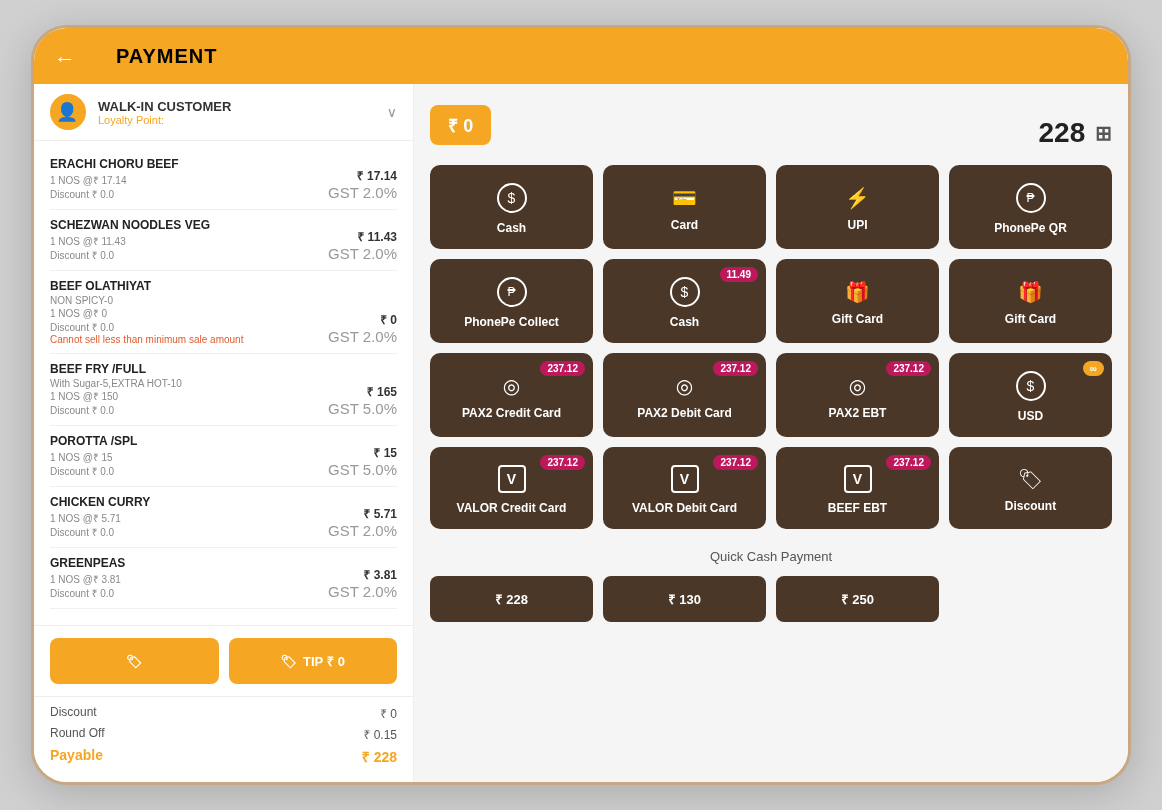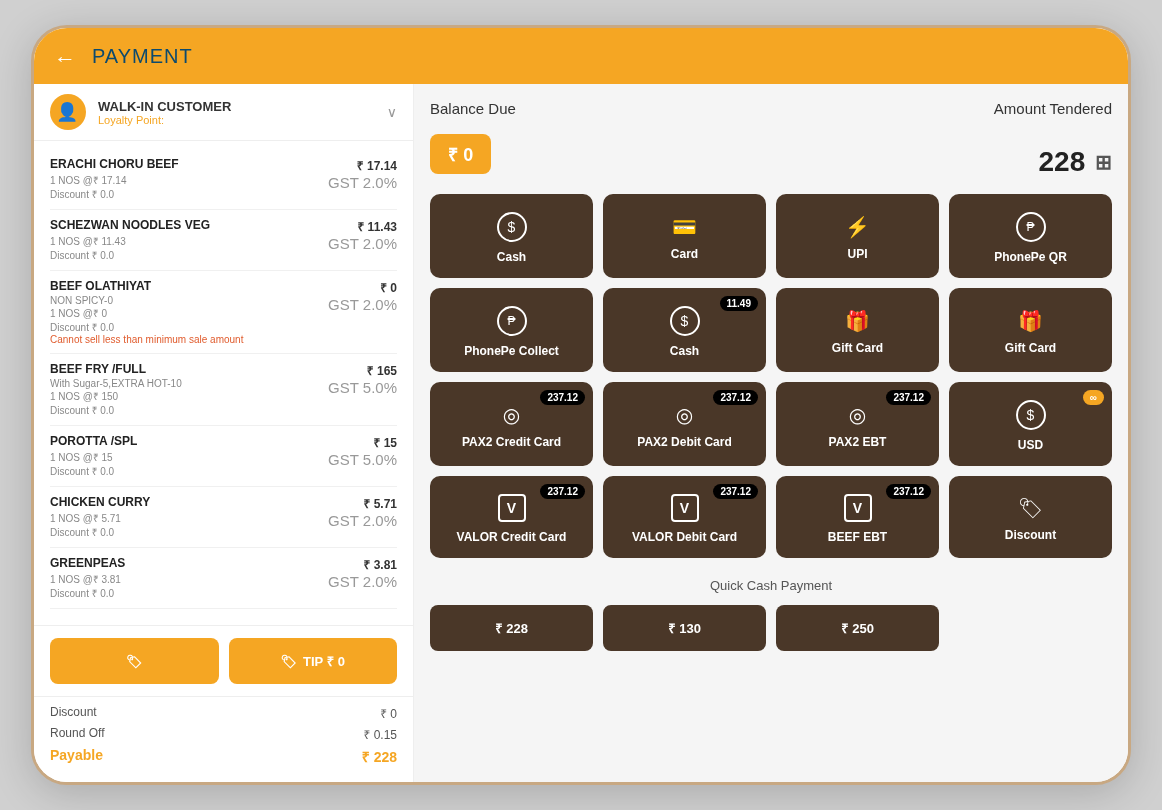--- a/index.html
+++ b/index.html
@@ -32,24 +32,25 @@
       flex-shrink: 0;
     }
     .back-btn {
       color: #fff;
       font-size: 22px;
       font-weight: bold;
       cursor: pointer;
       margin-right: 16px;
     }
     .header-title {
-      color: #0c4a6e;
+      color: #000000;
       font-size: 20px;
-      font-weight: 400;
+      font-weight: 700;
       letter-spacing: 1px;
+      margin-left: 24px;
     }
     
     .main {
       display: flex;
       flex: 1;
       overflow: hidden;
     }
     
     .left-panel {
       width: 380px;
@@ -115,21 +116,21 @@
       font-size: 10px;
       color: #888;
       margin-top: 2px;
     }
     .order-item-details .error {
       color: #e05c2e;
     }
     .order-item-row {
       display: flex;
       justify-content: space-between;
-      align-items: flex-start;
+      align-items: flex-end;
       gap: 34px;
     }
     .order-item-price {
       text-align: right;
       font-size: 12px;
       font-weight: 600;
       color: #333;
       flex-shrink: 0;
       margin-left: 8px;
     }
@@ -259,21 +260,21 @@
       color: #fff;
     }
     .payment-btn .pay-label {
       font-size: 12px;
       font-weight: 600;
     }
     .payment-badge {
       position: absolute;
       top: 8px;
       right: 8px;
-      background: #000000;
+      background: #be185d;
       color: #fff;
       font-size: 10px;
       font-weight: 700;
       border-radius: 10px;
       padding: 2px 7px;
     }
     .payment-badge.inf {
       background: #f5a623;
     }
     
@@ -459,24 +460,20 @@
         </div>
         <div class="total-row payable">
           <span>Payable</span>
           <span>₹ 228</span>
         </div>
       </div>
     </div>
 
     <div class="right-panel">
 
-      <div class="balance-row">
-        <span class="balance-label">Balance Due</span>
-        <span class="amount-tendered-label">Amount Tendered</span>
-      </div>
       <div class="balance-amount-row">
         <span class="balance-badge">₹ 0</span>
         <div class="tendered-amount">
           <span>228</span>
           <span class="grid-icon">⊞</span>
         </div>
       </div>
 
       <div class="payment-grid">
 

